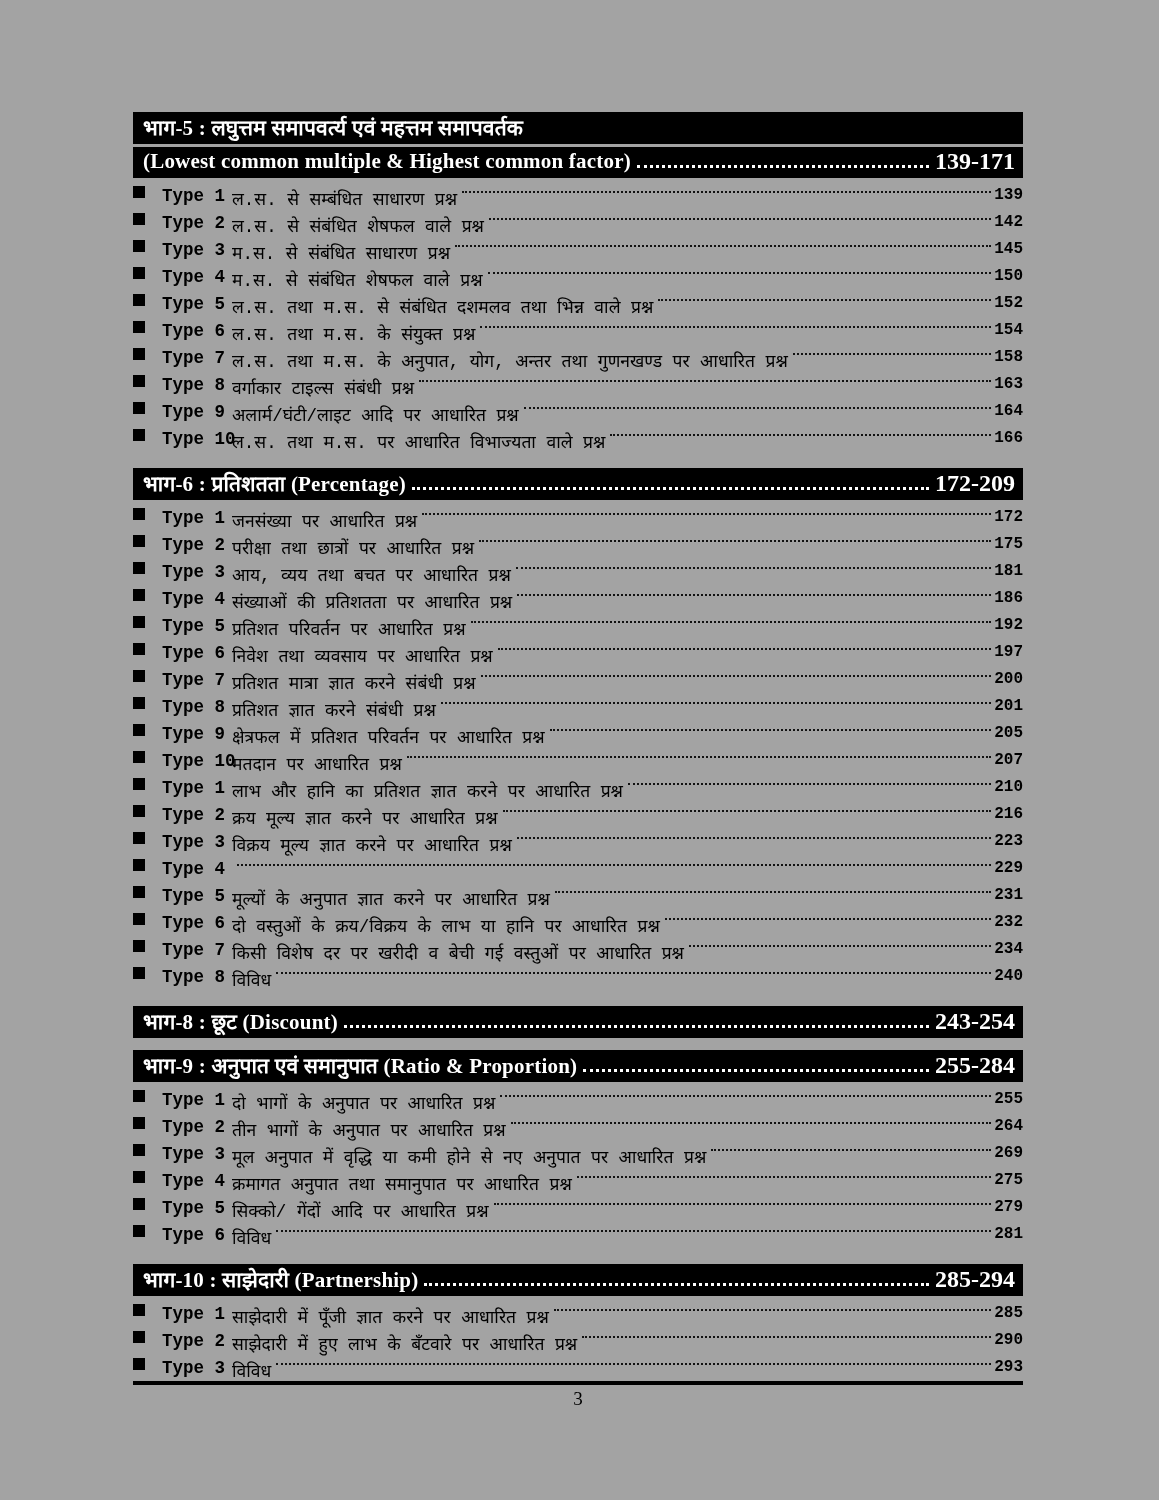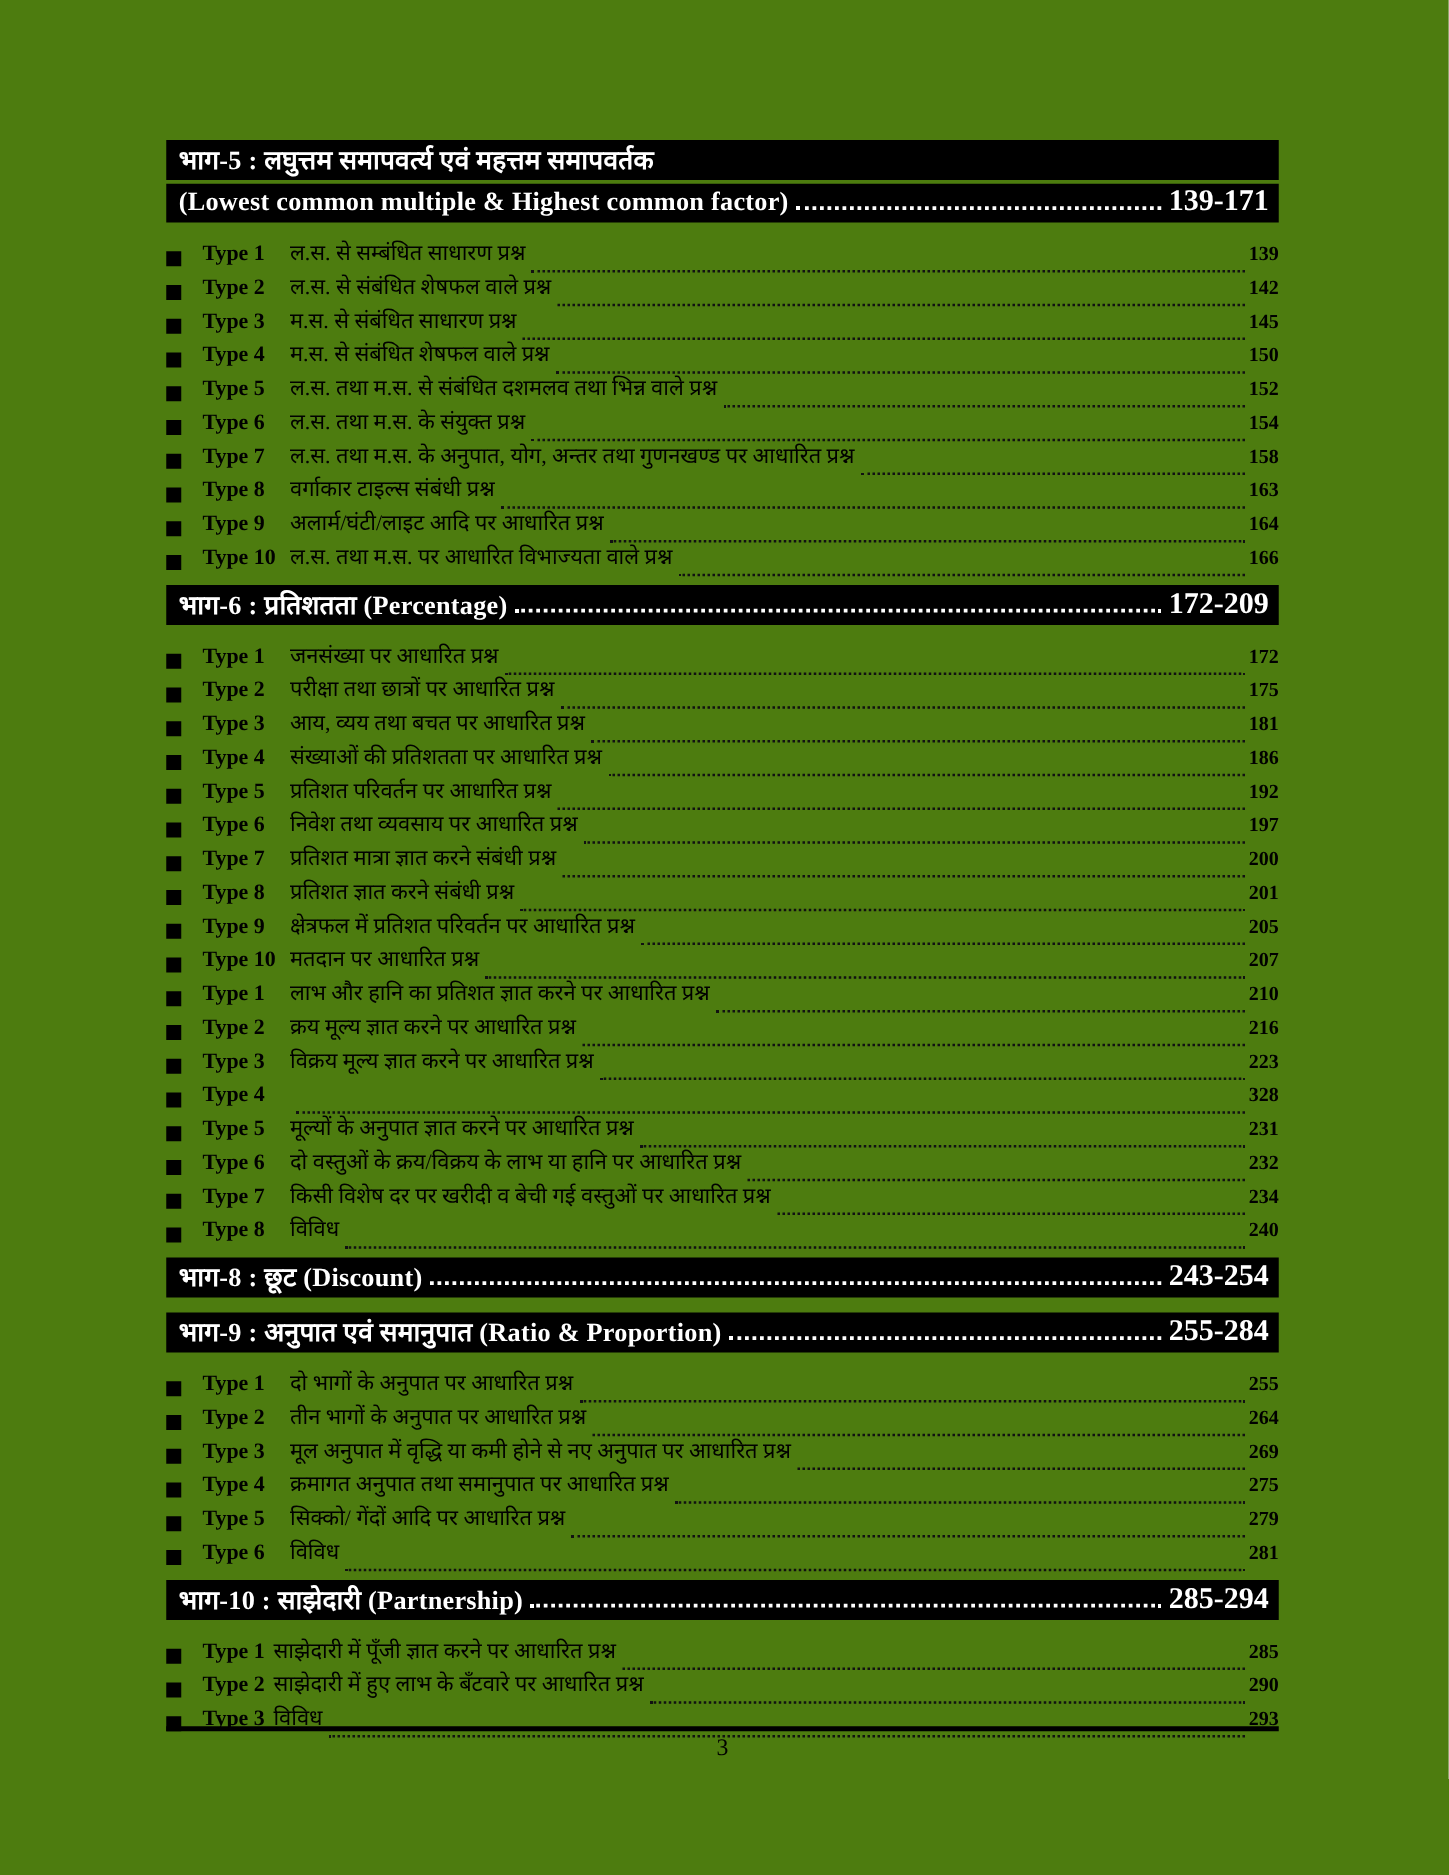--- a/index.html
+++ b/index.html
@@ -2,21 +2,21 @@
 <html><head>
 <meta charset="utf-8">
 <style>
   * { box-sizing: border-box; margin: 0; padding: 0; }
   html, body { background: #e8e8e8; }
   body { font-family: "Liberation Serif", "DejaVu Serif", serif; }
   .page {
     position: relative;
     width: 1159px;
     height: 1500px;
-    background: #4d7c0f;
+    background: #a3a3a3;
     margin: 0 auto;
     overflow: hidden;
     color: #000;
   }
   .content {
     position: absolute;
     left: 133px;
     top: 112px;
     width: 890px;
   }
@@ -42,23 +42,24 @@
     flex: 1 1 auto;
     min-width: 18px;
     border-bottom: 3px dotted #fff;
     margin: 0 6px;
     transform: translateY(5px);
   }
   
   .section-items { list-style: none; }
   .toc-item {
     display: flex;
-    align-items: flex-end;
+    align-items: flex-start;
     height: 27px;
     font-size: 17.5px;
+    font-family: Liberation Mono, monospace;
   }
   .bullet {
     flex: none;
     width: 12px;
     height: 12px;
     background: #000;
     margin-right: 17px;
   }
   .type-label {
     flex: none;
@@ -288,21 +289,21 @@
             <span class="bullet"></span>
             <span class="type-label">Type 3</span>
             <span class="item-title">विक्रय मूल्य ज्ञात करने पर आधारित प्रश्न</span>
             <span class="item-leader"></span>
             <span class="item-page">223</span>
           </li>
           <li class="toc-item">
             <span class="bullet"></span>
             <span class="type-label">Type 4</span>
             <span class="item-leader"></span>
-            <span class="item-page">328</span>
+            <span class="item-page">229</span>
           </li>
           <li class="toc-item">
             <span class="bullet"></span>
             <span class="type-label">Type 5</span>
             <span class="item-title">मूल्यों के अनुपात ज्ञात करने पर आधारित प्रश्न</span>
             <span class="item-leader"></span>
             <span class="item-page">231</span>
           </li>
           <li class="toc-item">
             <span class="bullet"></span>

